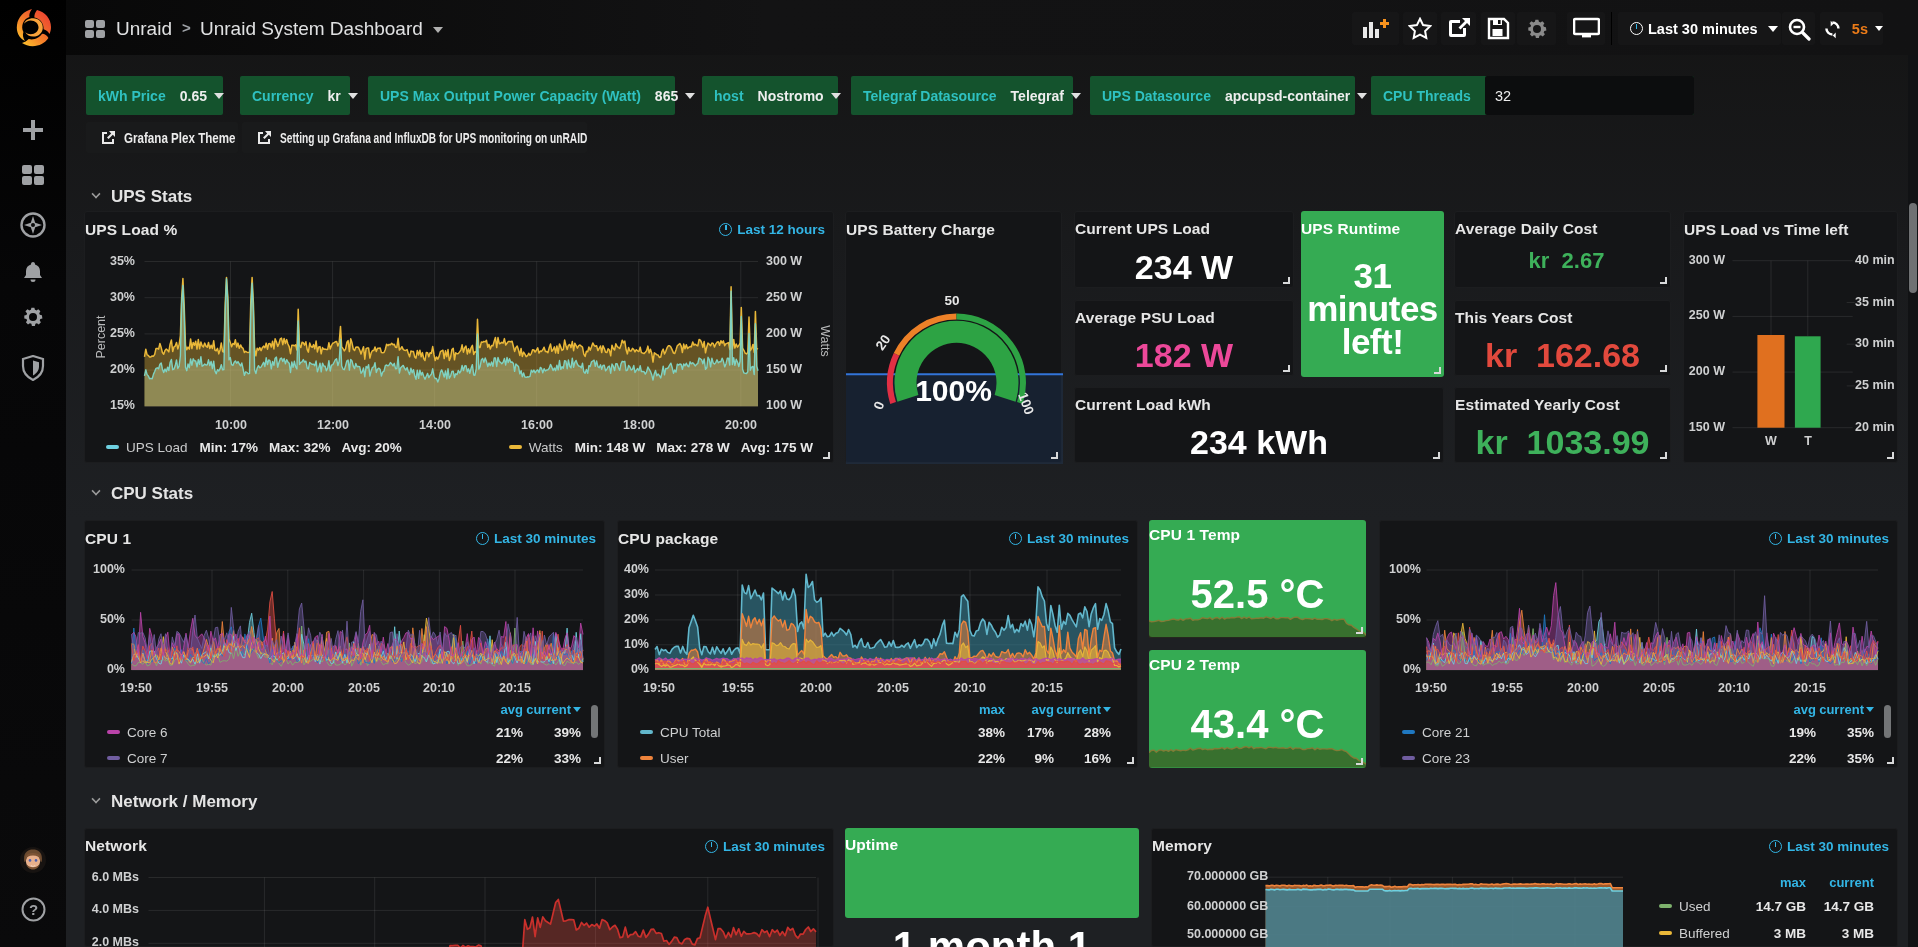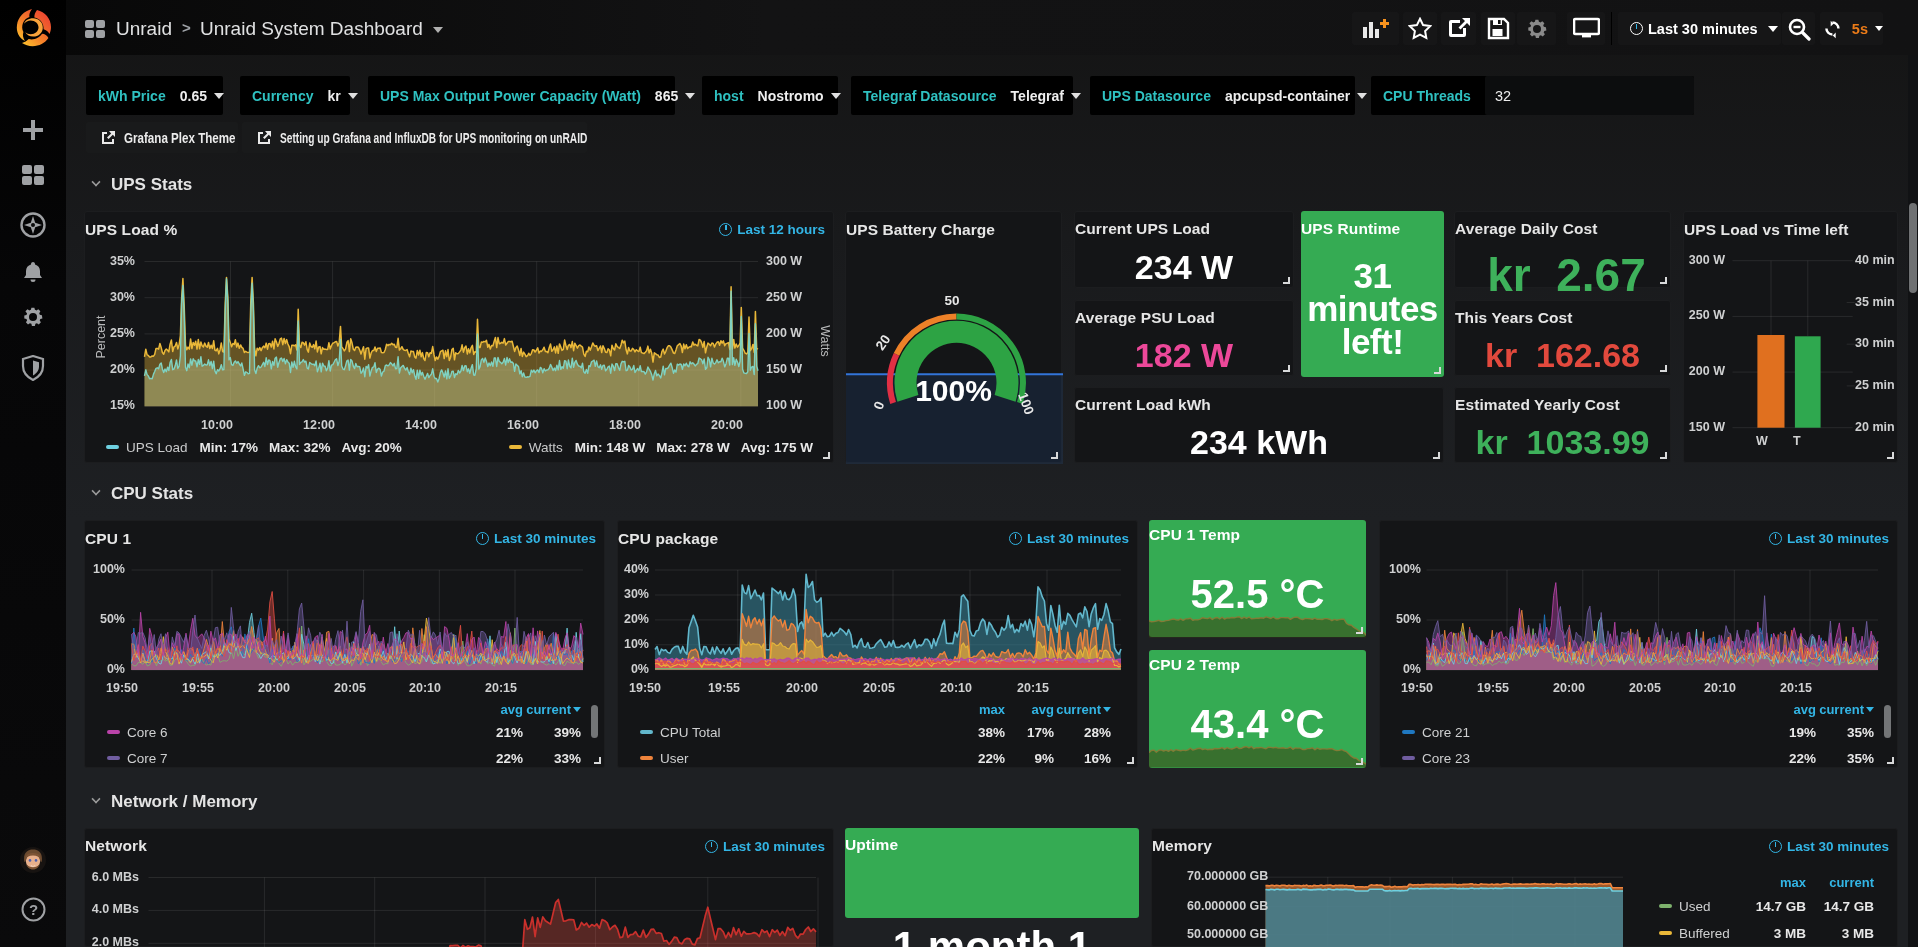--- a/index.html
+++ b/index.html
@@ -8,37 +8,37 @@
 #side{position:absolute;left:0;top:0;width:66px;height:947px;background:linear-gradient(180deg,#000 0%,#060607 30%,#0a0a0b 100%)}
 .panel{position:absolute;background:#141517;border:1px solid #1c1d1f;border-radius:3px}
 .gpanel{position:absolute;background:#35ab53;border-radius:3px}
 .ptitle{position:absolute;text-align:left;font-size:15.5px;font-weight:bold;color:#e6e6e6;letter-spacing:.1px}
 .gpanel .ptitle{color:#fff}
 .trange{position:absolute;right:8px;top:10px;font-size:13.5px;font-weight:bold;color:#33b5e5}
 .clock{display:inline-block;width:13px;height:13px;border:1.8px solid #33b5e5;border-radius:50%;margin-right:5px;vertical-align:-2px;position:relative}
 .clock:after{content:"";position:absolute;left:4.6px;top:1px;width:1.8px;height:4.6px;background:#33b5e5}
 .axl{position:absolute;font-size:12.5px;font-weight:bold;color:#cfd0d1;text-align:right;width:70px;white-space:nowrap}
 .axr{position:absolute;font-size:12.5px;font-weight:bold;color:#cfd0d1;text-align:left;white-space:nowrap}
-.axc{position:absolute;font-size:12.5px;font-weight:bold;color:#cfd0d1;text-align:left;white-space:nowrap}
+.axc{position:absolute;font-size:12.5px;font-weight:bold;color:#cfd0d1;text-align:center;white-space:nowrap}
 .yname{position:absolute;font-size:12.5px;color:#b8b9ba;transform:rotate(-90deg);text-align:center}
 .ynamer{position:absolute;font-size:12.5px;color:#b8b9ba;transform:rotate(90deg);text-align:center}
 .leg{position:absolute;font-size:13.5px;color:#c9cacb;white-space:nowrap}
 .lmark{display:inline-block;width:13px;height:4px;border-radius:2px;margin-right:7px;vertical-align:3px}
 .lname{margin-right:12px}
 .lname2{color:#cfd0d1}
 .lval{font-weight:bold;color:#e8e8e8;margin-right:11px}
 .lhdr{position:absolute;font-size:13px;font-weight:bold;color:#33b5e5;white-space:nowrap}
 .lnum{position:absolute;font-size:13.5px;font-weight:bold;color:#e8e8e8;white-space:nowrap}
 .scaret{display:inline-block;margin-left:2px;vertical-align:2px;border-left:4px solid transparent;border-right:4px solid transparent;border-top:5px solid #33b5e5}
 .sbar{position:absolute;width:7px;border-radius:4px;background:#737577}
 .bigval{position:absolute;text-align:center;font-weight:bold;color:#fff;letter-spacing:0px}
 .gval{position:absolute;left:0;right:0;top:162px;text-align:center;font-size:30px;font-weight:bold;color:#fff}
 .glbl{position:absolute;width:28px;text-align:center;font-size:13.5px;font-weight:bold;color:#e8e8e8}
 .corner{position:absolute;right:3px;bottom:3px;width:7px;height:7px;border-right:2px solid #d8d9da;border-bottom:2px solid #d8d9da}
-.vbox{position:absolute;top:76px;height:39px;background:#000000;border-radius:2px;display:flex;align-items:center;padding:0 12px;white-space:nowrap}
+.vbox{position:absolute;top:76px;height:39px;background:#14532d;border-radius:2px;display:flex;align-items:center;padding:0 12px;white-space:nowrap}
 .vlabel{font-size:14px;font-weight:bold;color:#2fc1c1;margin-right:14px}
 .vvalue{font-size:14px;font-weight:bold;color:#eee}
 .lrow{position:absolute;top:122px;height:31px;background:#191a1b;border-radius:2px;display:flex;align-items:center;padding:0 14px;font-size:14.5px;font-weight:bold;color:#ececec;white-space:nowrap}
 .sqz{display:inline-block;transform:scaleX(0.78);transform-origin:0 50%;white-space:nowrap}
 .lrow svg{flex-shrink:0}
 .shead{position:absolute;font-size:17px;font-weight:bold;color:#e4e4e4}
 .chev{display:inline-block;margin-right:11px;vertical-align:4px;width:8px;height:8px;border-right:2px solid #9a9a9a;border-bottom:2px solid #9a9a9a;transform:rotate(45deg) scale(.8)}
 .navbtn{position:absolute;top:12px;height:33px;background:#161617;border-radius:2px;display:flex;align-items:center;justify-content:center}
 </style></head><body>
 <div id="page"></div>
@@ -221,21 +221,21 @@
     </svg>
     <span class="sqz" style="width:111px;transform:scaleX(0.80)">Grafana Plex Theme</span>
   </div>
 <div class="lrow" style="left:242px;width:345px">
     <svg width="17" height="16" viewBox="0 0 17 16" style="margin-right:7px;vertical-align:-3px">
       <path d="M7 2H2v12h12V9h-2v3H4V4h3z" fill="#e9e9e9"></path>
       <path d="M9 1h6v6l-2.2-2.2L8.6 9 7 7.4l4.2-3.8z" fill="#e9e9e9"></path>
     </svg>
     <span class="sqz" style="width:307px;transform:scaleX(0.70)">Setting up Grafana and InfluxDB for UPS monitoring on unRAID</span>
   </div>
-<div class="shead" style="left:92px;top:175px"><span class="chev"></span>UPS Stats</div>
+<div class="shead" style="left:92px;top:187px"><span class="chev"></span>UPS Stats</div>
 <div class="shead" style="left:92px;top:484px"><span class="chev"></span>CPU Stats</div>
 <div class="shead" style="left:92px;top:792px"><span class="chev"></span>Network / Memory</div>
 <div class="panel" style="left:84px;top:211px;width:750px;height:252px">
     <svg width="750" height="252" style="position:absolute;left:0;top:0">
 <line x1="59.5" y1="49.5" x2="673.0" y2="49.5" stroke="rgba(255,255,255,0.09)"></line>
       <line x1="59.5" y1="85.7" x2="673.0" y2="85.7" stroke="rgba(255,255,255,0.09)"></line>
       <line x1="59.5" y1="121.9" x2="673.0" y2="121.9" stroke="rgba(255,255,255,0.09)"></line>
       <line x1="59.5" y1="158.1" x2="673.0" y2="158.1" stroke="rgba(255,255,255,0.09)"></line>
       <line x1="59.5" y1="194.3" x2="673.0" y2="194.3" stroke="rgba(255,255,255,0.09)"></line>
       <line x1="145.5" y1="49.5" x2="145.5" y2="194.3" stroke="rgba(255,255,255,0.09)"></line>
@@ -295,21 +295,21 @@
     <div class="bigval" style="left:0;right:0;top:36px;font-size:34px;color:#fff">234 W</div>
     <div class="corner"></div>
   </div>
 <div class="gpanel" style="left:1301px;top:211px;width:143px;height:166px">
     <div class="ptitle" style="left:0;right:0;top:9px">UPS Runtime</div>
     <div class="bigval" style="left:0;right:0;top:48px;font-size:35px;line-height:33px;letter-spacing:-0.5px">31<br>minutes<br>left!</div>
     <div class="corner"></div>
   </div>
 <div class="panel" style="left:1454px;top:211px;width:217px;height:77px">
     <div class="ptitle" style="left:0;right:0;top:8px">Average Daily Cost</div>
-    <div class="bigval" style="left:8px;right:0;top:36px;font-size:46px;color:#3eb15b">kr&nbsp;&nbsp;2.67</div>
+    <div class="bigval" style="left:8px;right:0;top:36px;font-size:22px;color:#3eb15b">kr&nbsp;&nbsp;2.67</div>
     <div class="corner"></div>
   </div>
 <div class="panel" style="left:1683px;top:211px;width:215px;height:252px">
     <svg width="215" height="252" style="position:absolute;left:0;top:0">
       <line x1="48.5" y1="48.7" x2="168.7" y2="48.7" stroke="rgba(255,255,255,0.09)"></line>
       <line x1="48.5" y1="104.4" x2="168.7" y2="104.4" stroke="rgba(255,255,255,0.09)"></line>
       <line x1="48.5" y1="160.1" x2="168.7" y2="160.1" stroke="rgba(255,255,255,0.09)"></line>
       <line x1="48.5" y1="215.7" x2="168.7" y2="215.7" stroke="rgba(255,255,255,0.09)"></line>
       <line x1="162.7" y1="90.5" x2="170.7" y2="90.5" stroke="rgba(255,255,255,0.09)"></line>
       <line x1="162.7" y1="132.2" x2="170.7" y2="132.2" stroke="rgba(255,255,255,0.09)"></line>

